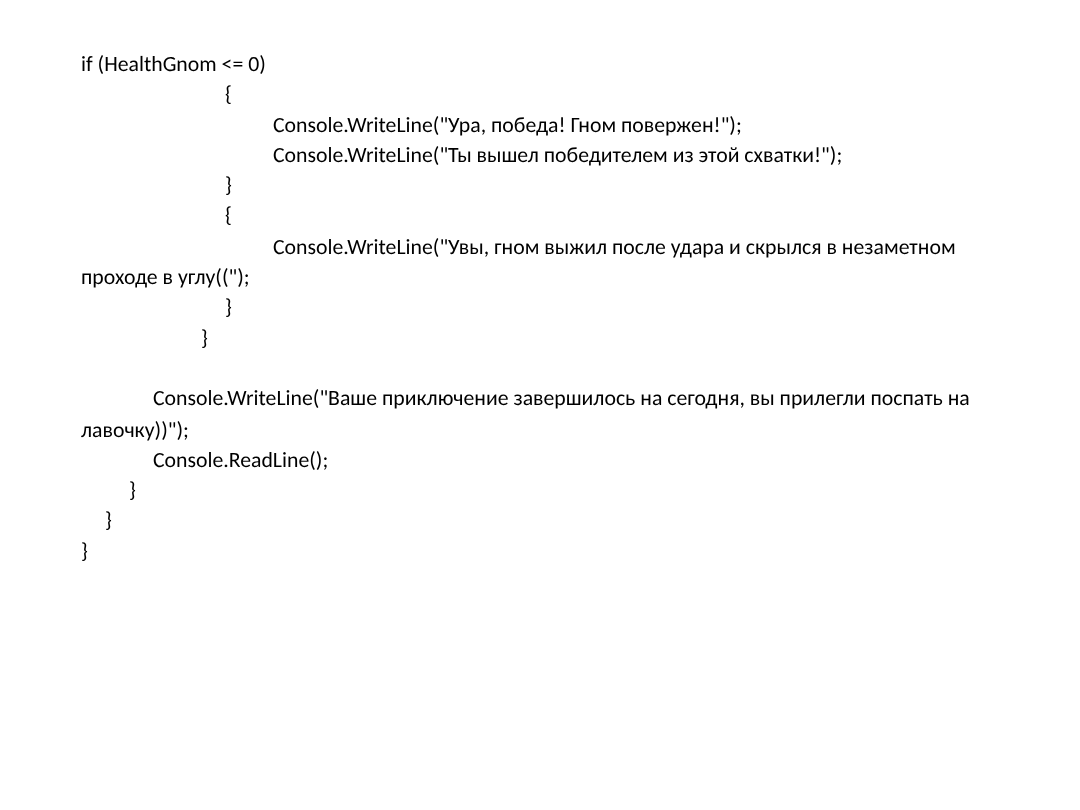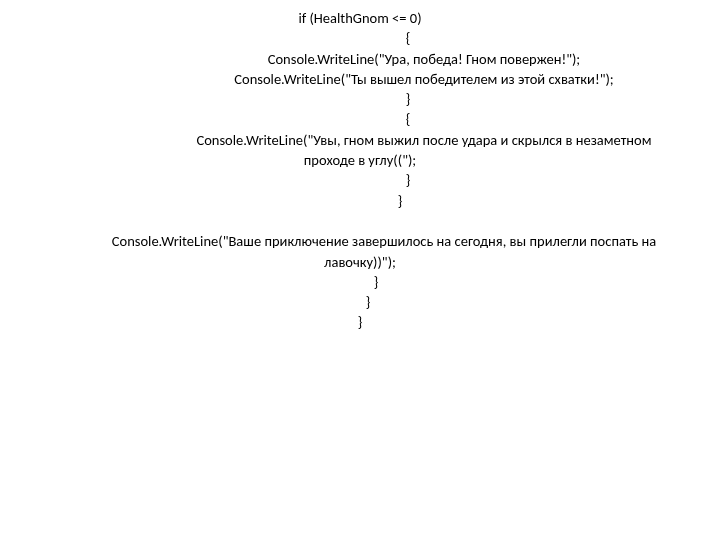--- a/index.html
+++ b/index.html
@@ -8,22 +8,21 @@
       width: 720px;
       height: 540px;
       background: #ffffff;
       font-family: Calibri, "Segoe UI", sans-serif;
       font-size: 14.5px;
       color: #000000;
       line-height: 1.4;
       overflow: hidden;
     }
     .page {
-      padding: 8px 54px 0 54px;
-      text-align: center;
+      padding: 32px 54px 0 54px;
     }
     .line {
       white-space: pre-wrap;
       min-height: 1.4em;
     }
     .ind0 { padding-left: 0; }
     .ind1 { padding-left: 48px; }
     .ind2 { padding-left: 96px; }
     .ind3 { padding-left: 128px; }
     .ind-smaller { padding-left: 16px; }
@@ -36,16 +35,17 @@
   <div class="line ind2">{</div>
   <div class="line ind3">Console.WriteLine("Ура, победа! Гном повержен!");</div>
   <div class="line ind3">Console.WriteLine("Ты вышел победителем из этой схватки!");</div>
   <div class="line ind2">}</div>
   <div class="line ind2">{</div>
   <div class="line ind3" style="padding-left:0;"><span style="display:inline-block;width:128px;"></span><span>Console.WriteLine("Увы, гном выжил после удара и скрылся в незаметном проходе в углу((");</span></div>
   <div class="line ind2">}</div>
   <div class="line" style="padding-left:80px;">}</div>
   <div class="line"></div>
   <div class="line" style="padding-left:0;"><span style="display:inline-block;width:48px;"></span><span>Console.WriteLine("Ваше приключение завершилось на сегодня, вы прилегли поспать на лавочку))");</span></div>
+  <div class="line ind1">Console.ReadLine();</div>
   <div class="line" style="padding-left:32px;">}</div>
   <div class="line ind-smaller">}</div>
   <div class="line ind0">}</div>
 </div>
 
 </body></html>

